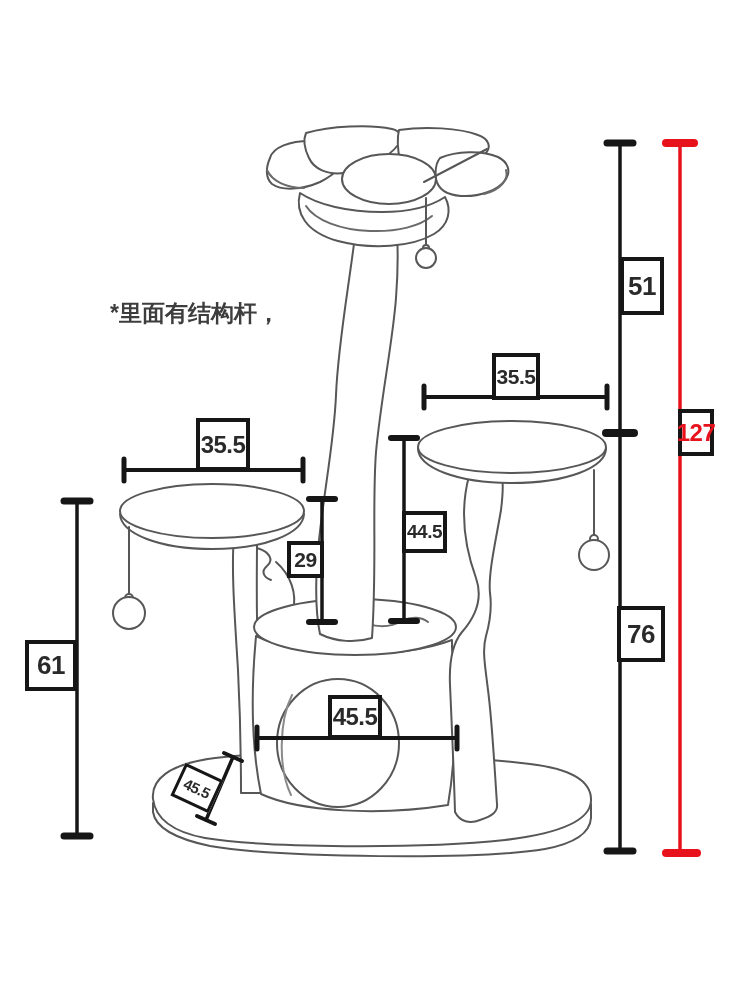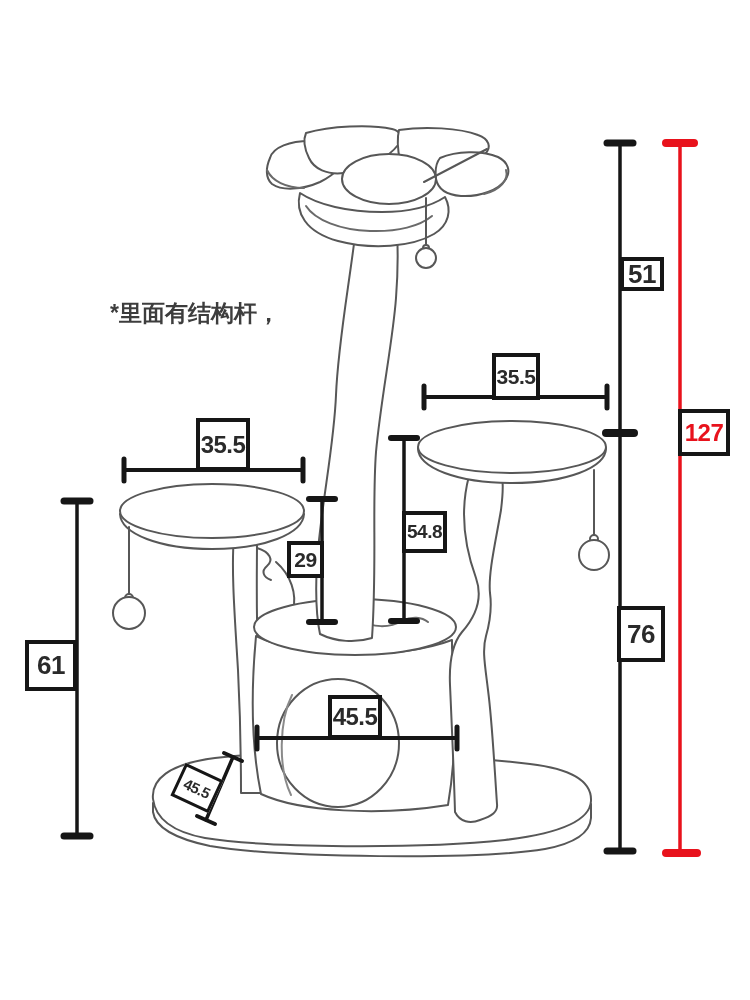--- a/index.html
+++ b/index.html
@@ -163,25 +163,25 @@
   </div>
 
   <div class="dim-box fs26" style="left:25px;top:640px;width:52px;height:51px;">61</div>
 
   <div class="dim-box fs24" style="left:196px;top:418px;width:54px;height:53px;">35.5</div>
 
   <div class="dim-box fs21" style="left:492px;top:353px;width:48px;height:47px;">35.5</div>
 
   <div class="dim-box fs21" style="left:287px;top:541px;width:37px;height:37px;">29</div>
 
-  <div class="dim-box fs19" style="left:402px;top:511px;width:45px;height:42px;">54.8</div>
+  <div class="dim-box fs19" style="left:402px;top:511px;width:45px;height:42px;">44.5</div>
 
   <div class="dim-box fs24" style="left:328px;top:695px;width:54px;height:44px;">45.5</div>
 
   <div class="dim-box rot" style="left:176px;top:770px;width:42px;height:36px;">45.5</div>
 
-  <div class="dim-box fs26" style="left:620px;top:257px;width:44px;height:34px;">51</div>
+  <div class="dim-box fs26" style="left:620px;top:257px;width:44px;height:58px;">51</div>
 
   <div class="dim-box fs26" style="left:617px;top:606px;width:48px;height:56px;">76</div>
 
-  <div class="dim-box fs24 red-text" style="left:678px;top:409px;width:52px;height:47px;">127</div>
+  <div class="dim-box fs24 red-text" style="left:678px;top:409px;width:36px;height:47px;">127</div>
 
 </div>
 
 </body></html>

